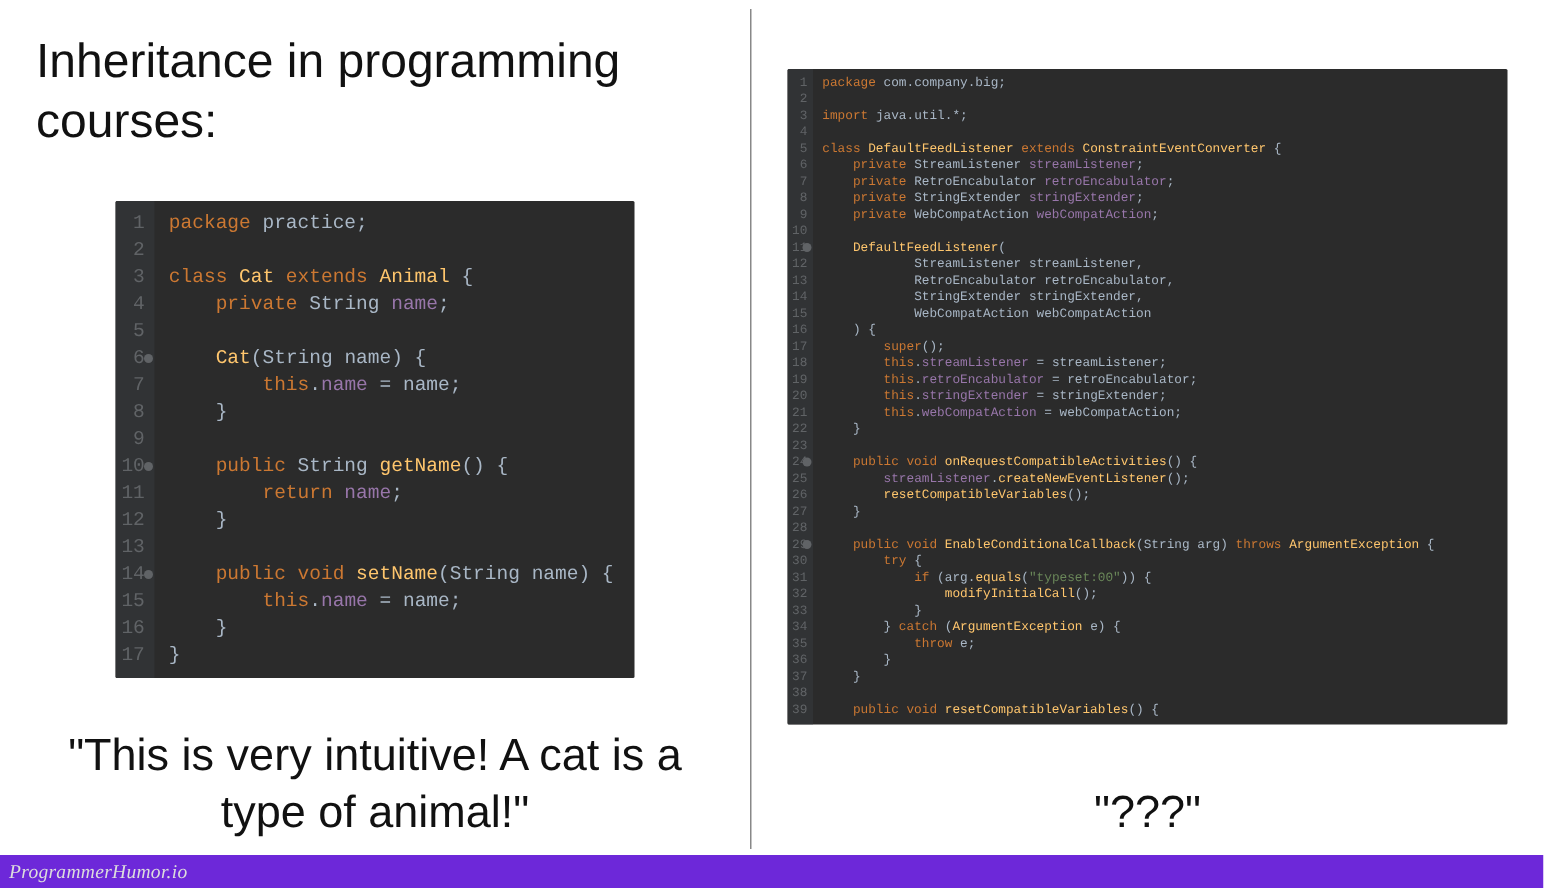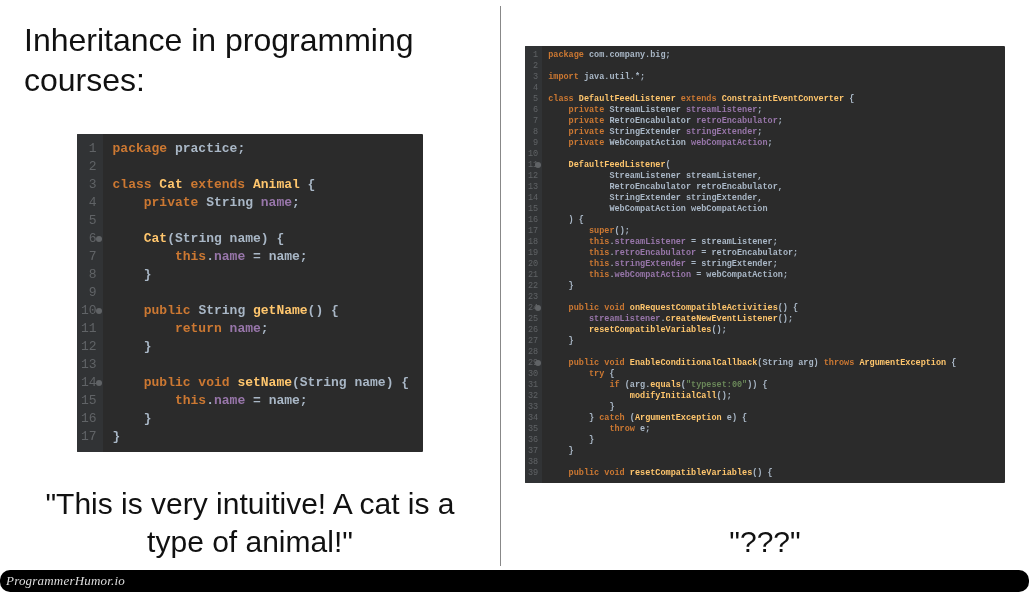--- a/index.html
+++ b/index.html
@@ -74,45 +74,43 @@
     position: absolute;
     right: 1px;
     width: 6px;
     height: 6px;
     border-radius: 50%;
     background: #606366;
   }
   .src {
     padding: 6px 14px 6px 10px;
     white-space: pre;
-    font-weight: bold;
   }
   .code.tiny .src { padding: 4px 8px 4px 6px; }
   .kw { color: #cc7832; }
   .type { color: #a9b7c6; }
   .cls { color: #ffc66d; }
   .fn { color: #ffc66d; }
   .field { color: #9876aa; }
   .str { color: #6a8759; }
   .pkg { color: #a9b7c6; }
   .var { color: #a9b7c6; }
   .op { color: #a9b7c6; }
   .param { color: #a9b7c6; }
   .footer {
     position: absolute;
     left: 0; right: 0; bottom: 0;
     height: 22px;
-    background: #000000;
+    background: #6d28d9;
     color: #ddd;
     font-family: Georgia, "Times New Roman", serif;
     font-style: italic;
     font-size: 13px;
     padding: 3px 6px;
     letter-spacing: 0.2px;
-    border-radius: 10px;
   }
 </style>
 </head>
 <body>
 
 <div class="meme">
   <div class="panel">
     <div class="title">Inheritance in programming courses:</div>
     <div class="code-wrap">
       <div class="code small">

